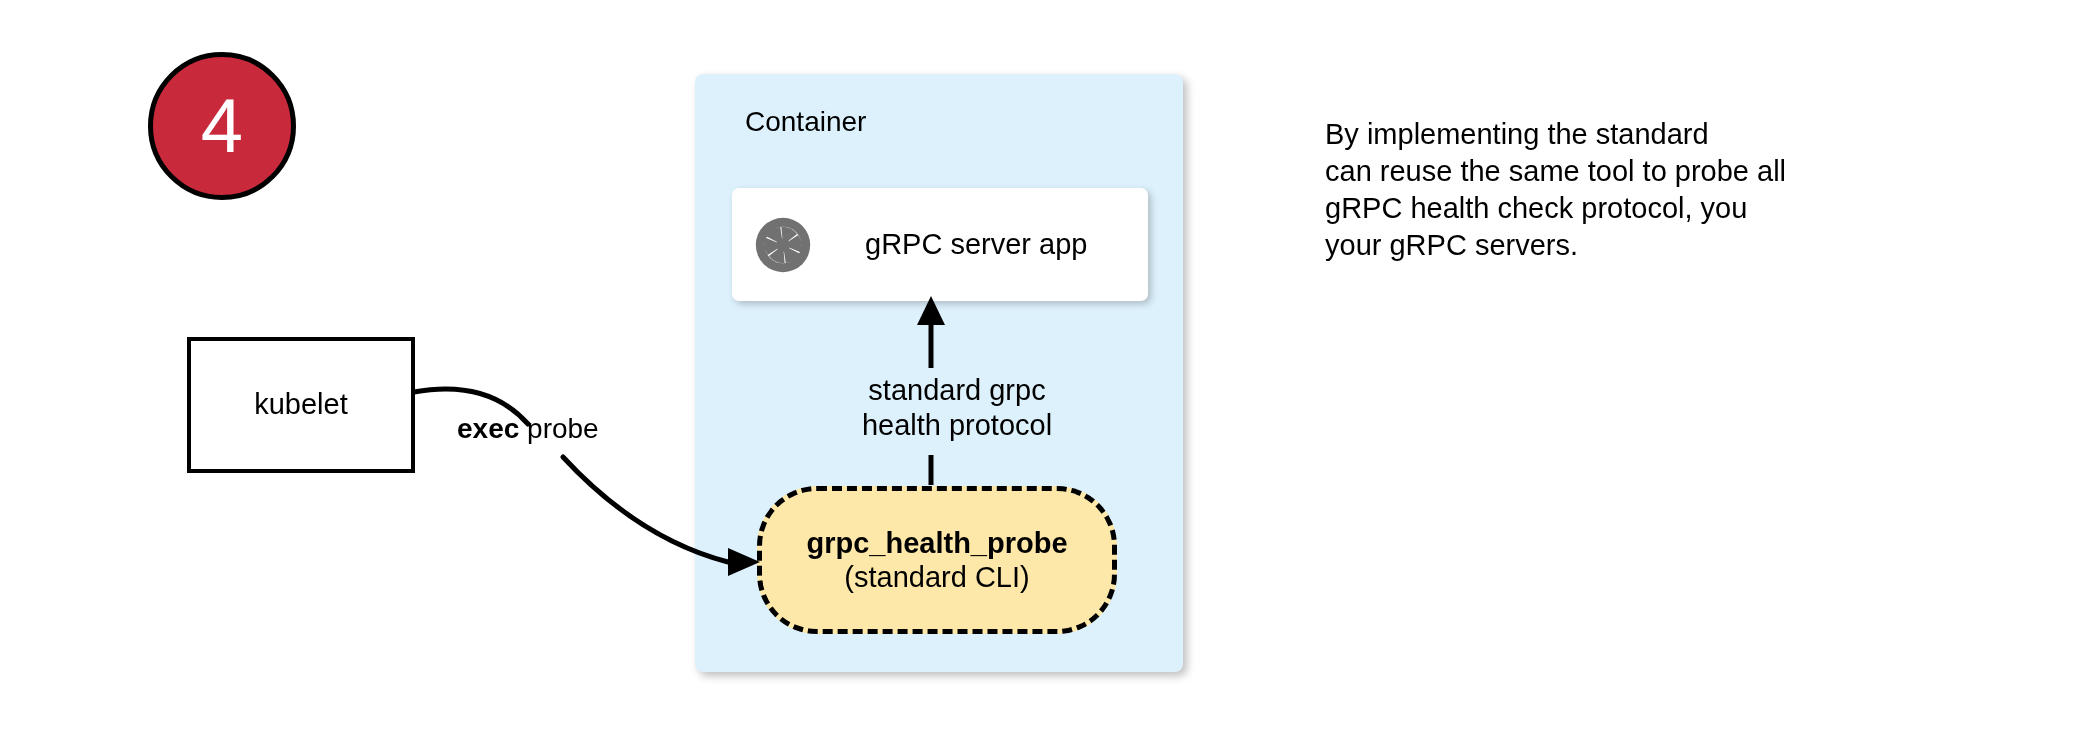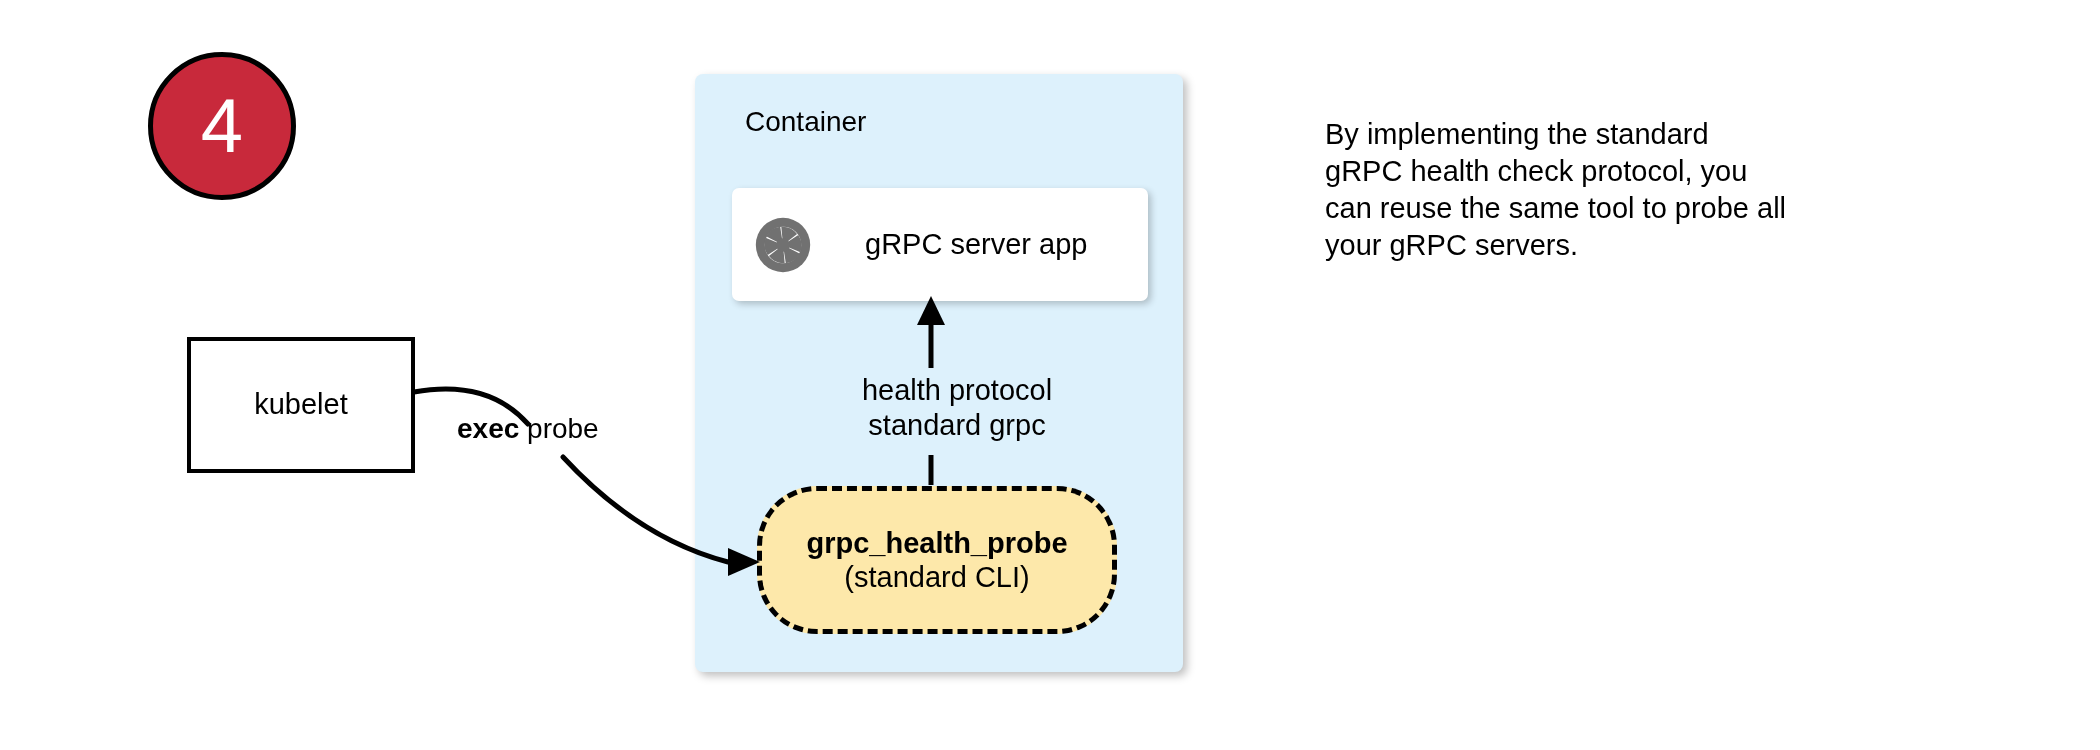--- a/index.html
+++ b/index.html
@@ -226,24 +226,24 @@
 
     <path d="M 931 485 L 931 455" fill="none" stroke="#000000" stroke-width="5"></path>
 
     <path d="M 931 368 L 931 322" fill="none" stroke="#000000" stroke-width="5"></path>
     <polygon points="917,325 931,296 945,325" fill="#000000"></polygon>
   </svg>
 
   <div class="exec-label"><b>exec</b><span> probe</span></div>
 
   <div class="protocol-label">
+    <span>standard grpc</span>
     <span>health protocol</span>
-    <span>standard grpc</span>
   </div>
 
   <div class="caption">
     <span>By implementing the standard</span>
+    <span>can reuse the same tool to probe all</span>
     <span>gRPC health check protocol, you</span>
-    <span>can reuse the same tool to probe all</span>
     <span>your gRPC servers.</span>
   </div>
 
 </div>
 
 </body></html>

